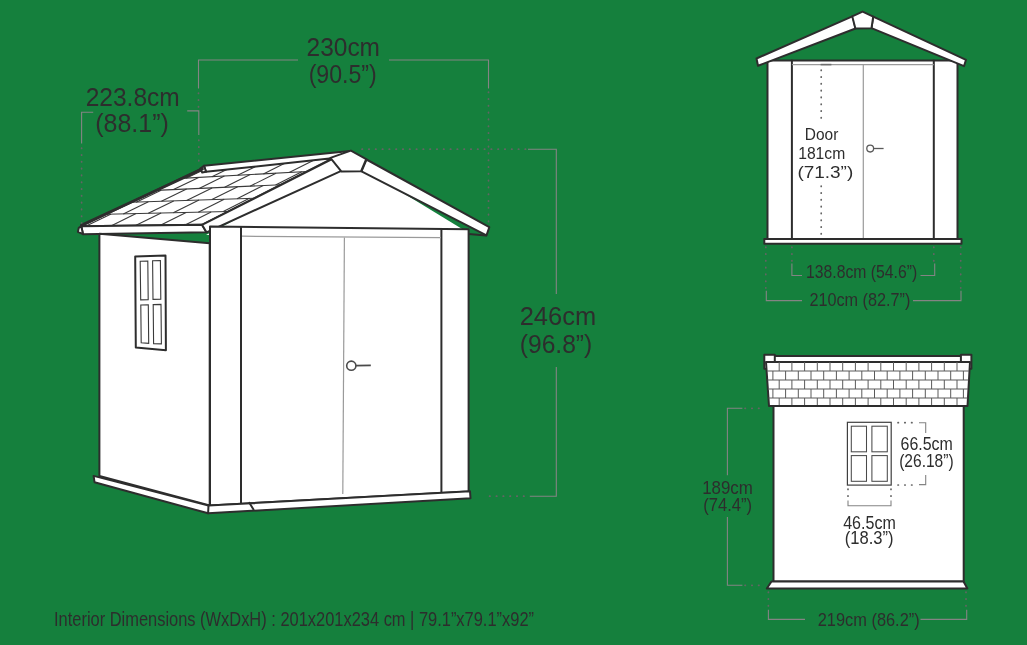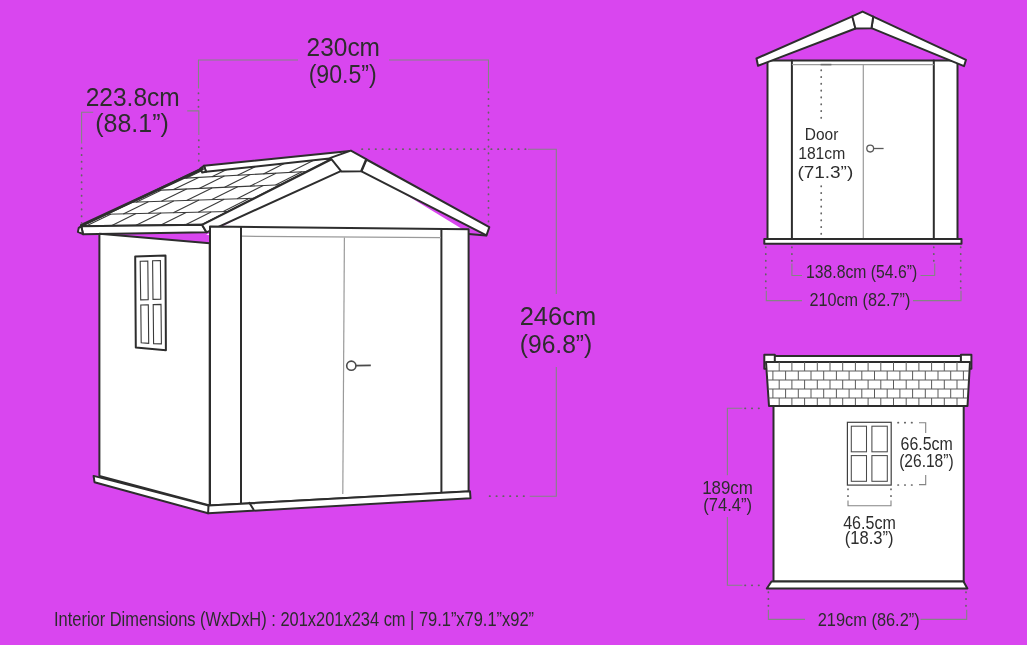--- a/index.html
+++ b/index.html
@@ -1,16 +1,16 @@
 <!DOCTYPE html>
 <html><head>
 <meta charset="utf-8">
 <style>
 html,body{margin:0;padding:0;background:#ffffff;}
-#stage{position:relative;width:1027px;height:645px;overflow:hidden;background:#d946ef;}
+#stage{position:relative;width:1027px;height:645px;overflow:hidden;background:#15803d;}
 svg{display:block;}
 text{font-family:"Liberation Sans",sans-serif;fill:#2d2d2d;}
 .big{font-size:26.5px;}
 .med{font-size:17.8px;}
 .door{font-size:16px;}
 .foot{font-size:20.5px;}
 .dim{stroke:#848484;stroke-width:1.1;fill:none;}
 .dot{stroke:#646464;stroke-width:1.7;fill:none;stroke-dasharray:0.4 6.4;stroke-linecap:round;}
 .out{stroke:#2d2d2d;stroke-width:2;fill:none;stroke-linejoin:round;stroke-linecap:round;}
 .outf{stroke:#2d2d2d;stroke-width:2;fill:#ffffff;stroke-linejoin:round;}

